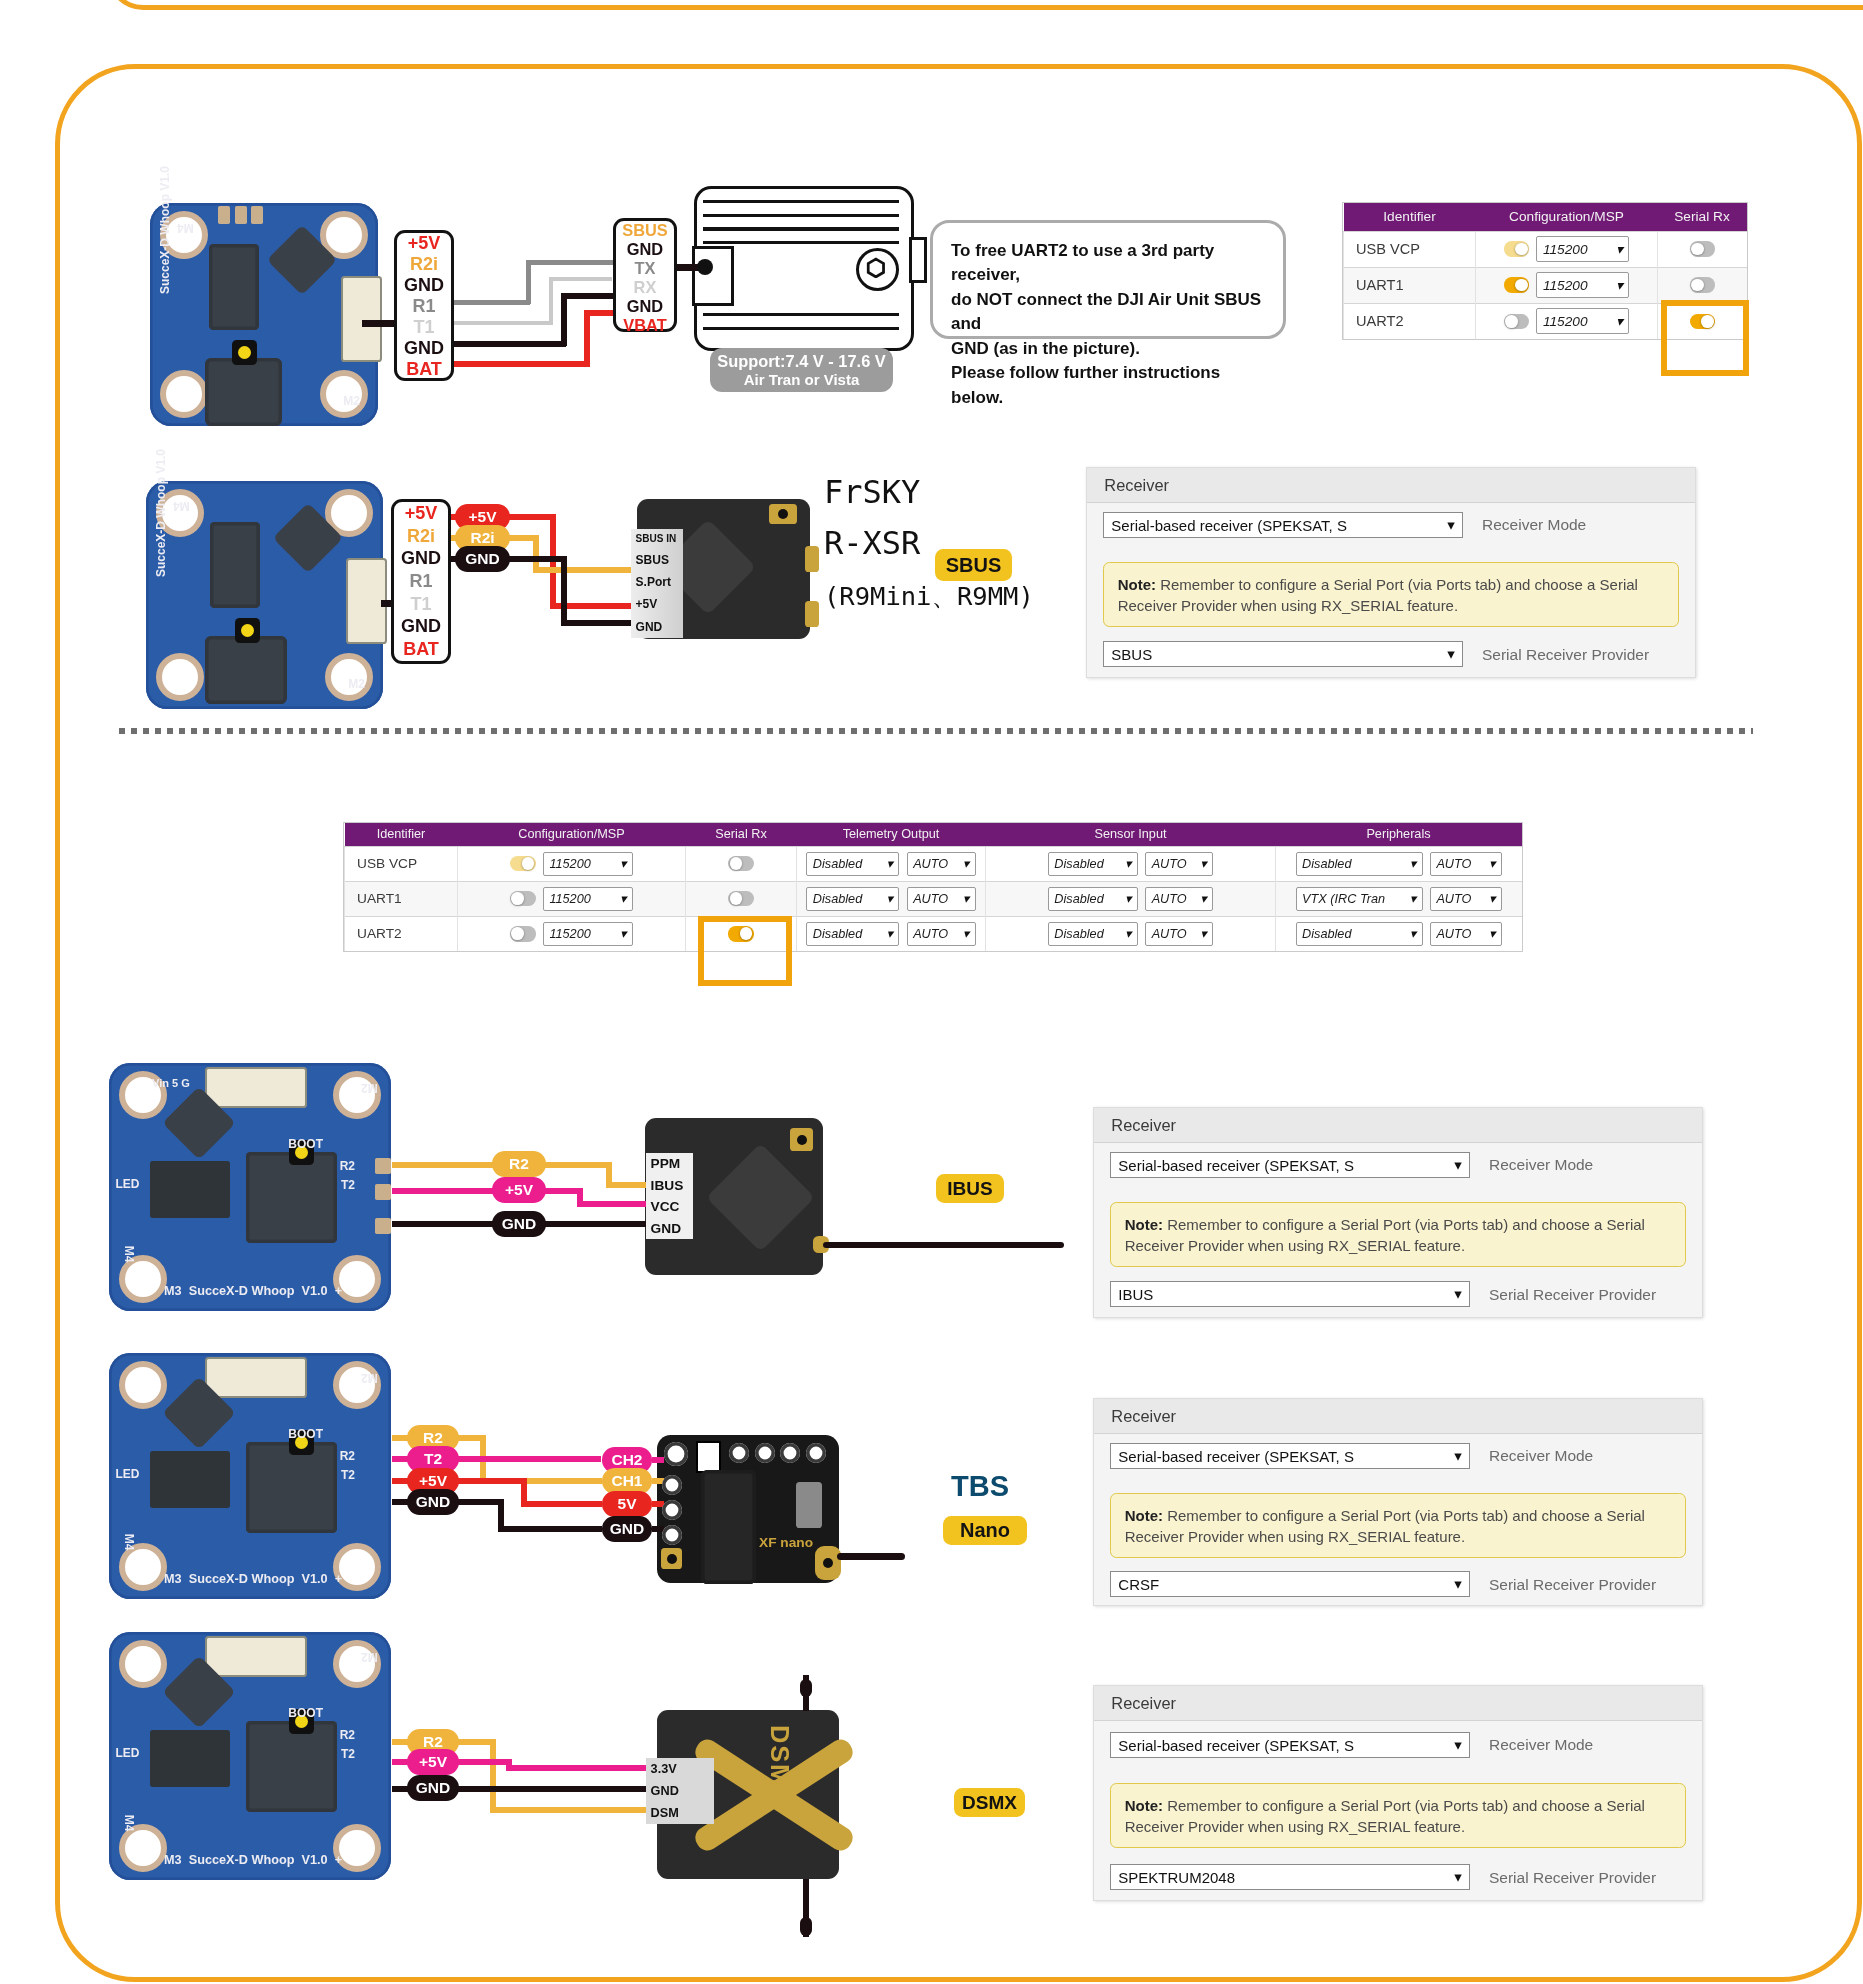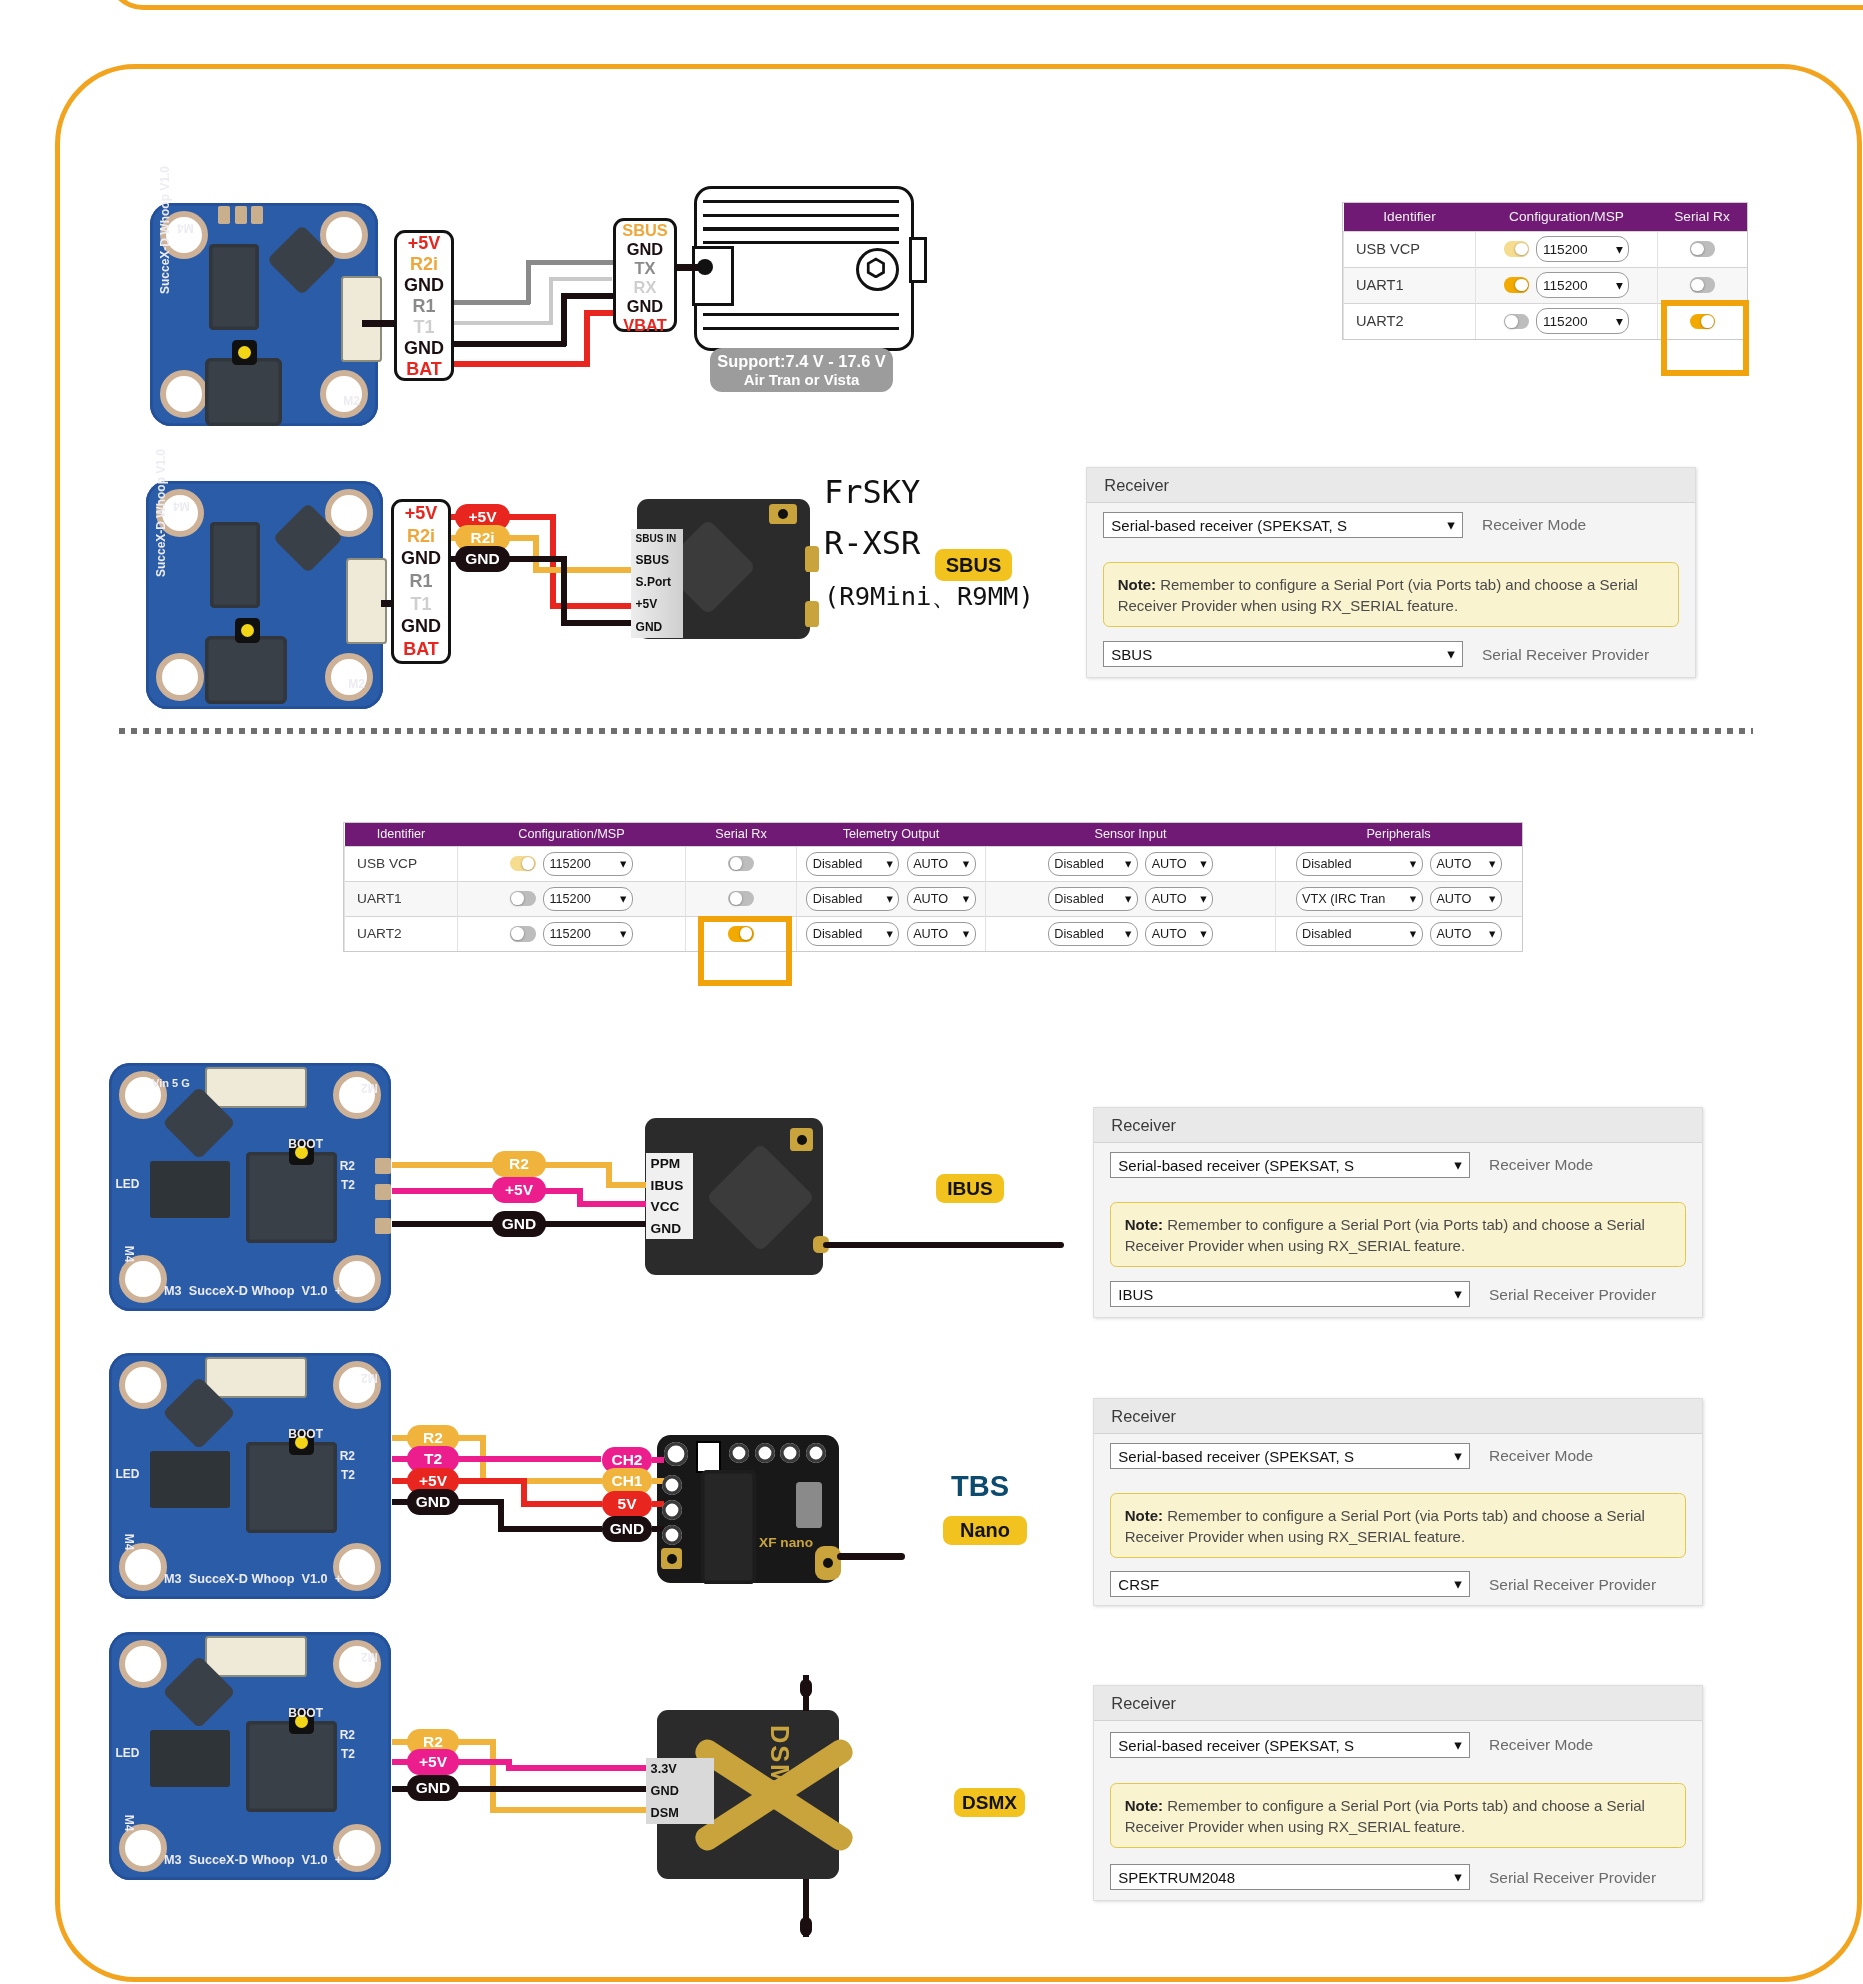--- a/index.html
+++ b/index.html
@@ -72,21 +72,21 @@
   table.ports tr.alt td{background:#f7f7f7;}
   .cellflex{display:flex;align-items:center;justify-content:center;gap:7.3px;}
   .idcell{padding-left:12px;color:#3a3a3a;}
   .tgl{display:inline-block;width:29px;height:17.3px;border-radius:8.6px;background:#BDBDBD;position:relative;flex:none;}
   .tgl .knob{position:absolute;top:1.4px;left:1.4px;width:14.6px;height:14.6px;border-radius:50%;background:#fff;
              box-shadow:0 0.5px 2.3px rgba(0,0,0,.4);}
   .tgl.on{background:#F2A900;} .tgl.on.pale{background:#F5DC8F;}
   .tgl.on .knob{left:auto;right:1.4px;}
   .tgl.sm{width:25.5px;height:15.5px;border-radius:7.7px;} .tgl.sm .knob{width:12.7px;height:12.7px;}
   .sel{display:inline-flex;align-items:center;justify-content:space-between;background:#fff;
-       border:0.9px solid #9a9a9a;border-radius:11px;padding:0 5.5px;color:#1c1c1c;flex:none;}
+       border:0.9px solid #9a9a9a;border-radius:2px;padding:0 5.5px;color:#1c1c1c;flex:none;font-style:italic;}
   .sel .ar{margin-left:4.6px;color:#111;}
   .hlbox{position:absolute;border:6.4px solid #F0A30A;z-index:6;}
 
   
   .panel{position:absolute;background:#F4F4F4;border:0.9px solid #DDDDDD;box-shadow:0.9px 1.4px 3.6px rgba(0,0,0,.18);}
   .panel .hd{position:absolute;left:0;right:0;top:0;height:34px;background:#E9E9E9;
              border-bottom:0.9px solid #D3D3D3;display:flex;align-items:center;padding-left:17.3px;
              font-size:16.4px;color:#3a3a3a;}
   .panel .dd{position:absolute;left:16px;width:360px;height:26.4px;background:#fff;border:0.9px solid #8a8a8a;
              display:flex;align-items:center;justify-content:space-between;padding:0 7.3px;
@@ -182,20 +182,26 @@
   <div class="bolt" style="left:856px;top:248px;width:37px;height:37px;">
       <div class="hex">
         <i></i>
       </div>
     </div>
   <div class="gray-badge" style="left:710px;top:348px;width:183px;height:44px;">
     <div style="font-size:16.4px;">Support:7.4 V - 17.6 V</div>
     <div style="font-size:15px;">Air Tran or Vista</div>
   </div>
 
+  <div class="notebox" style="left:930px;top:220px;width:314px;height:82px;">
+    <div>To free UART2 to use a 3rd party receiver,</div>
+    <div>do NOT connect the DJI Air Unit SBUS and</div>
+    <div>GND (as in the picture).</div>
+    <div>Please follow further instructions below.</div>
+  </div>
 
   <table class="ports" style="left:1343px;top:203px;">
     <colgroup>
         <col style="width:132px;">
         <col style="width:182px;">
         <col style="width:89px;">
       </colgroup>
     <tbody>
         <tr style="height:28px;font-size:13.7px;">
       <th>Identifier</th>

